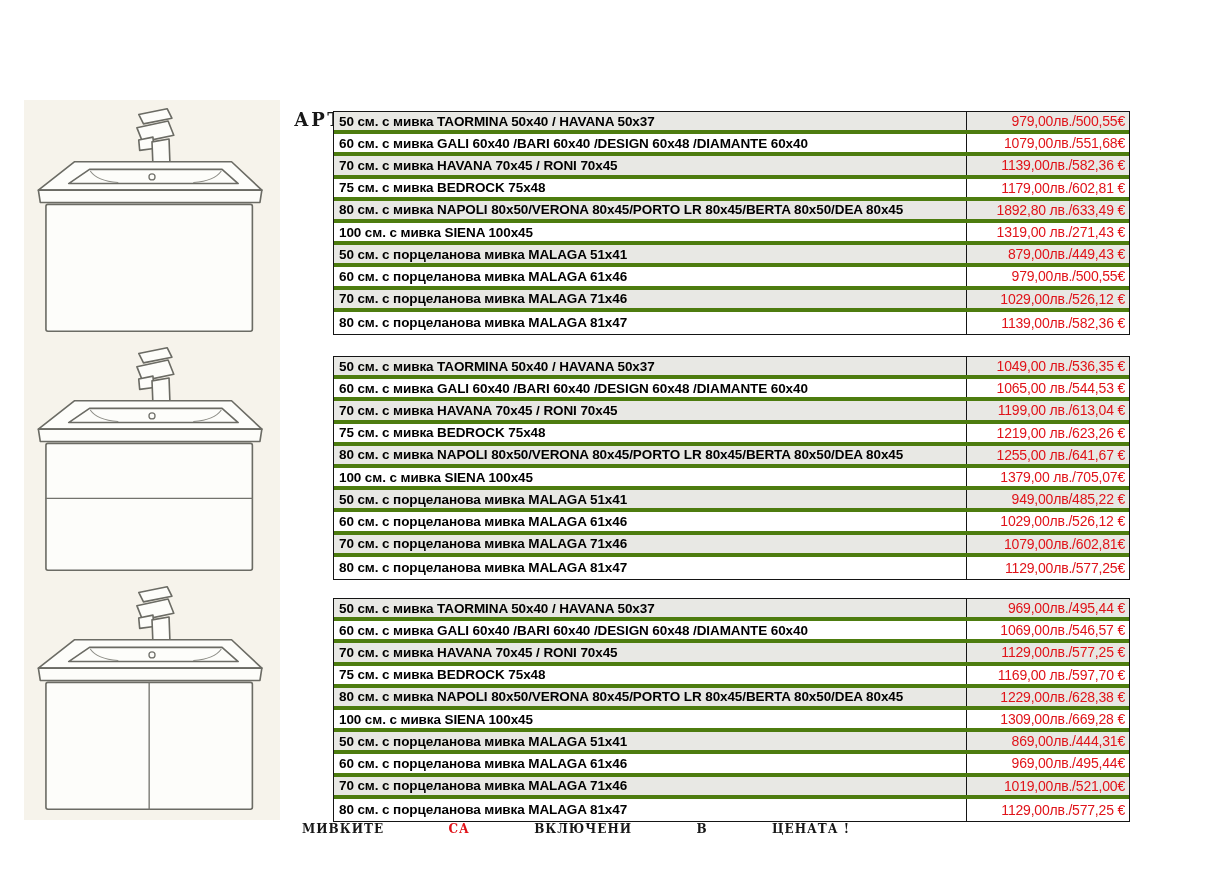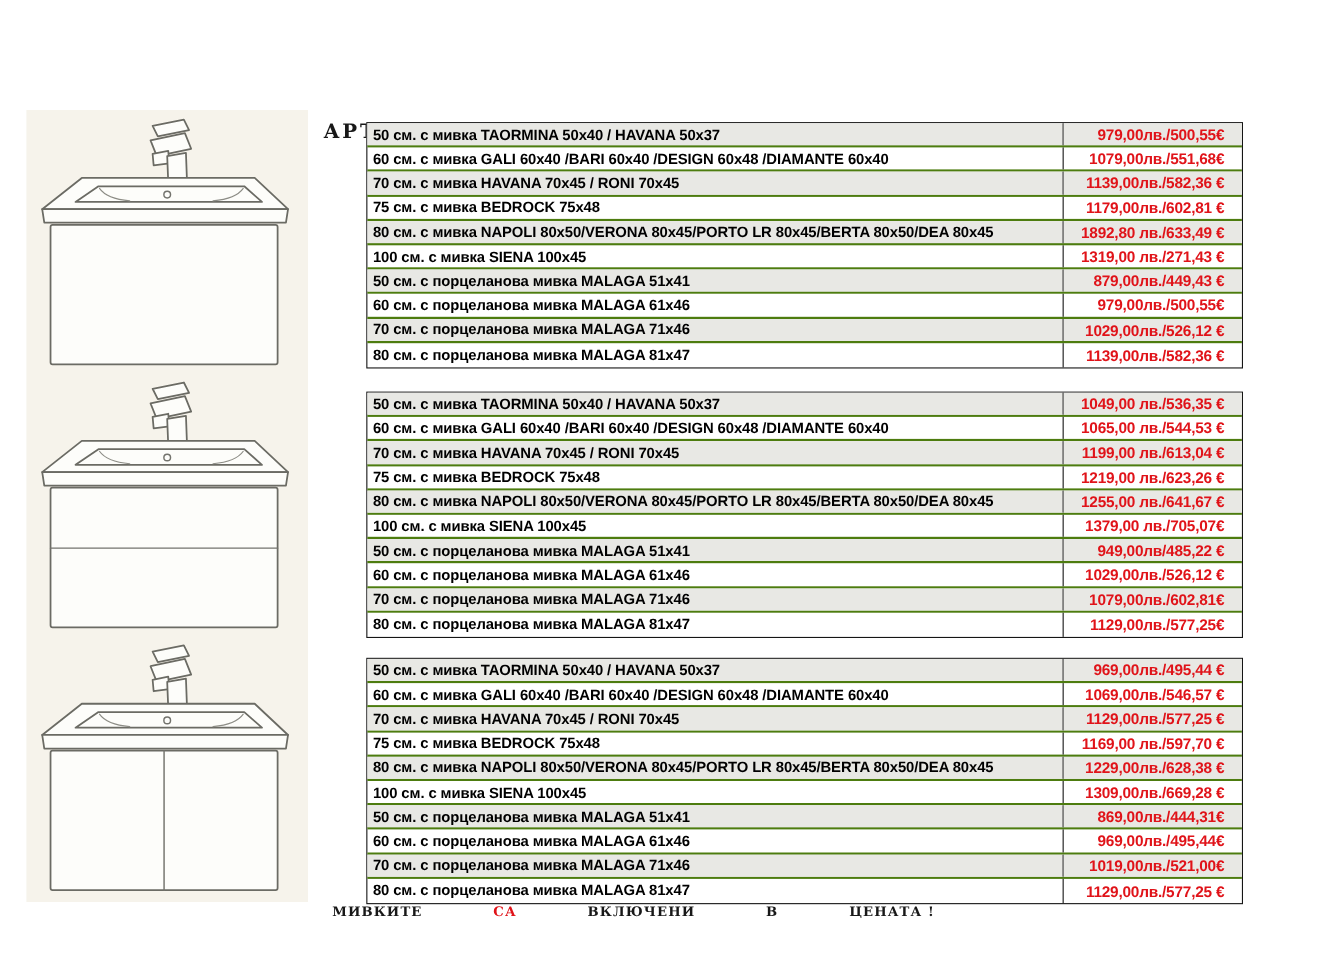--- a/index.html
+++ b/index.html
@@ -22,36 +22,36 @@
     font-size:18px;letter-spacing:2.5px;color:#181818;white-space:nowrap;margin-top:35px;
   }
   
   .price-table{
     position:absolute;left:333px;width:797px;
     border:1.5px solid #151515;box-sizing:border-box;background:#fff;
   }
   .t1{top:111px;} .t2{top:356px;} .t3{top:598px;}
   .trow{
     display:flex;height:22.2px;box-sizing:border-box;
-    border-bottom:2px solid #4d7c0f;
+    border-bottom:4px solid #4d7c0f;
   }
   .trow:last-child{border-bottom:none;}
   .trow.odd .cell{background:var(--row-shade,#e8e8e4);}
   .cell{
     box-sizing:border-box;display:flex;align-items:center;
     white-space:nowrap;overflow:hidden;
   }
   .cell.label{
     width:633px;border-right:1.5px solid #151515;
     padding-left:5px;font-weight:700;font-size:13.5px;color:#000;
     letter-spacing:-0.1px;
   }
   .cell.price{
-    flex:1;justify-content:flex-end;padding-right:16px;
-    font-weight:700;font-size:14px;color:var(--price-red,#e01319);
+    flex:1;justify-content:flex-end;padding-right:4px;
+    font-weight:400;font-size:14px;color:var(--price-red,#e01319);
     letter-spacing:-0.2px;
   }
   
   .footer-note{
     position:absolute;left:302px;top:822px;width:548px;
     display:flex;justify-content:space-between;
     font-family:"DejaVu Serif", serif;font-weight:bold;font-size:12px;
     letter-spacing:1px;color:#181818;white-space:nowrap;
   }
   .footer-note .em{color:var(--price-red,#e01319);}

